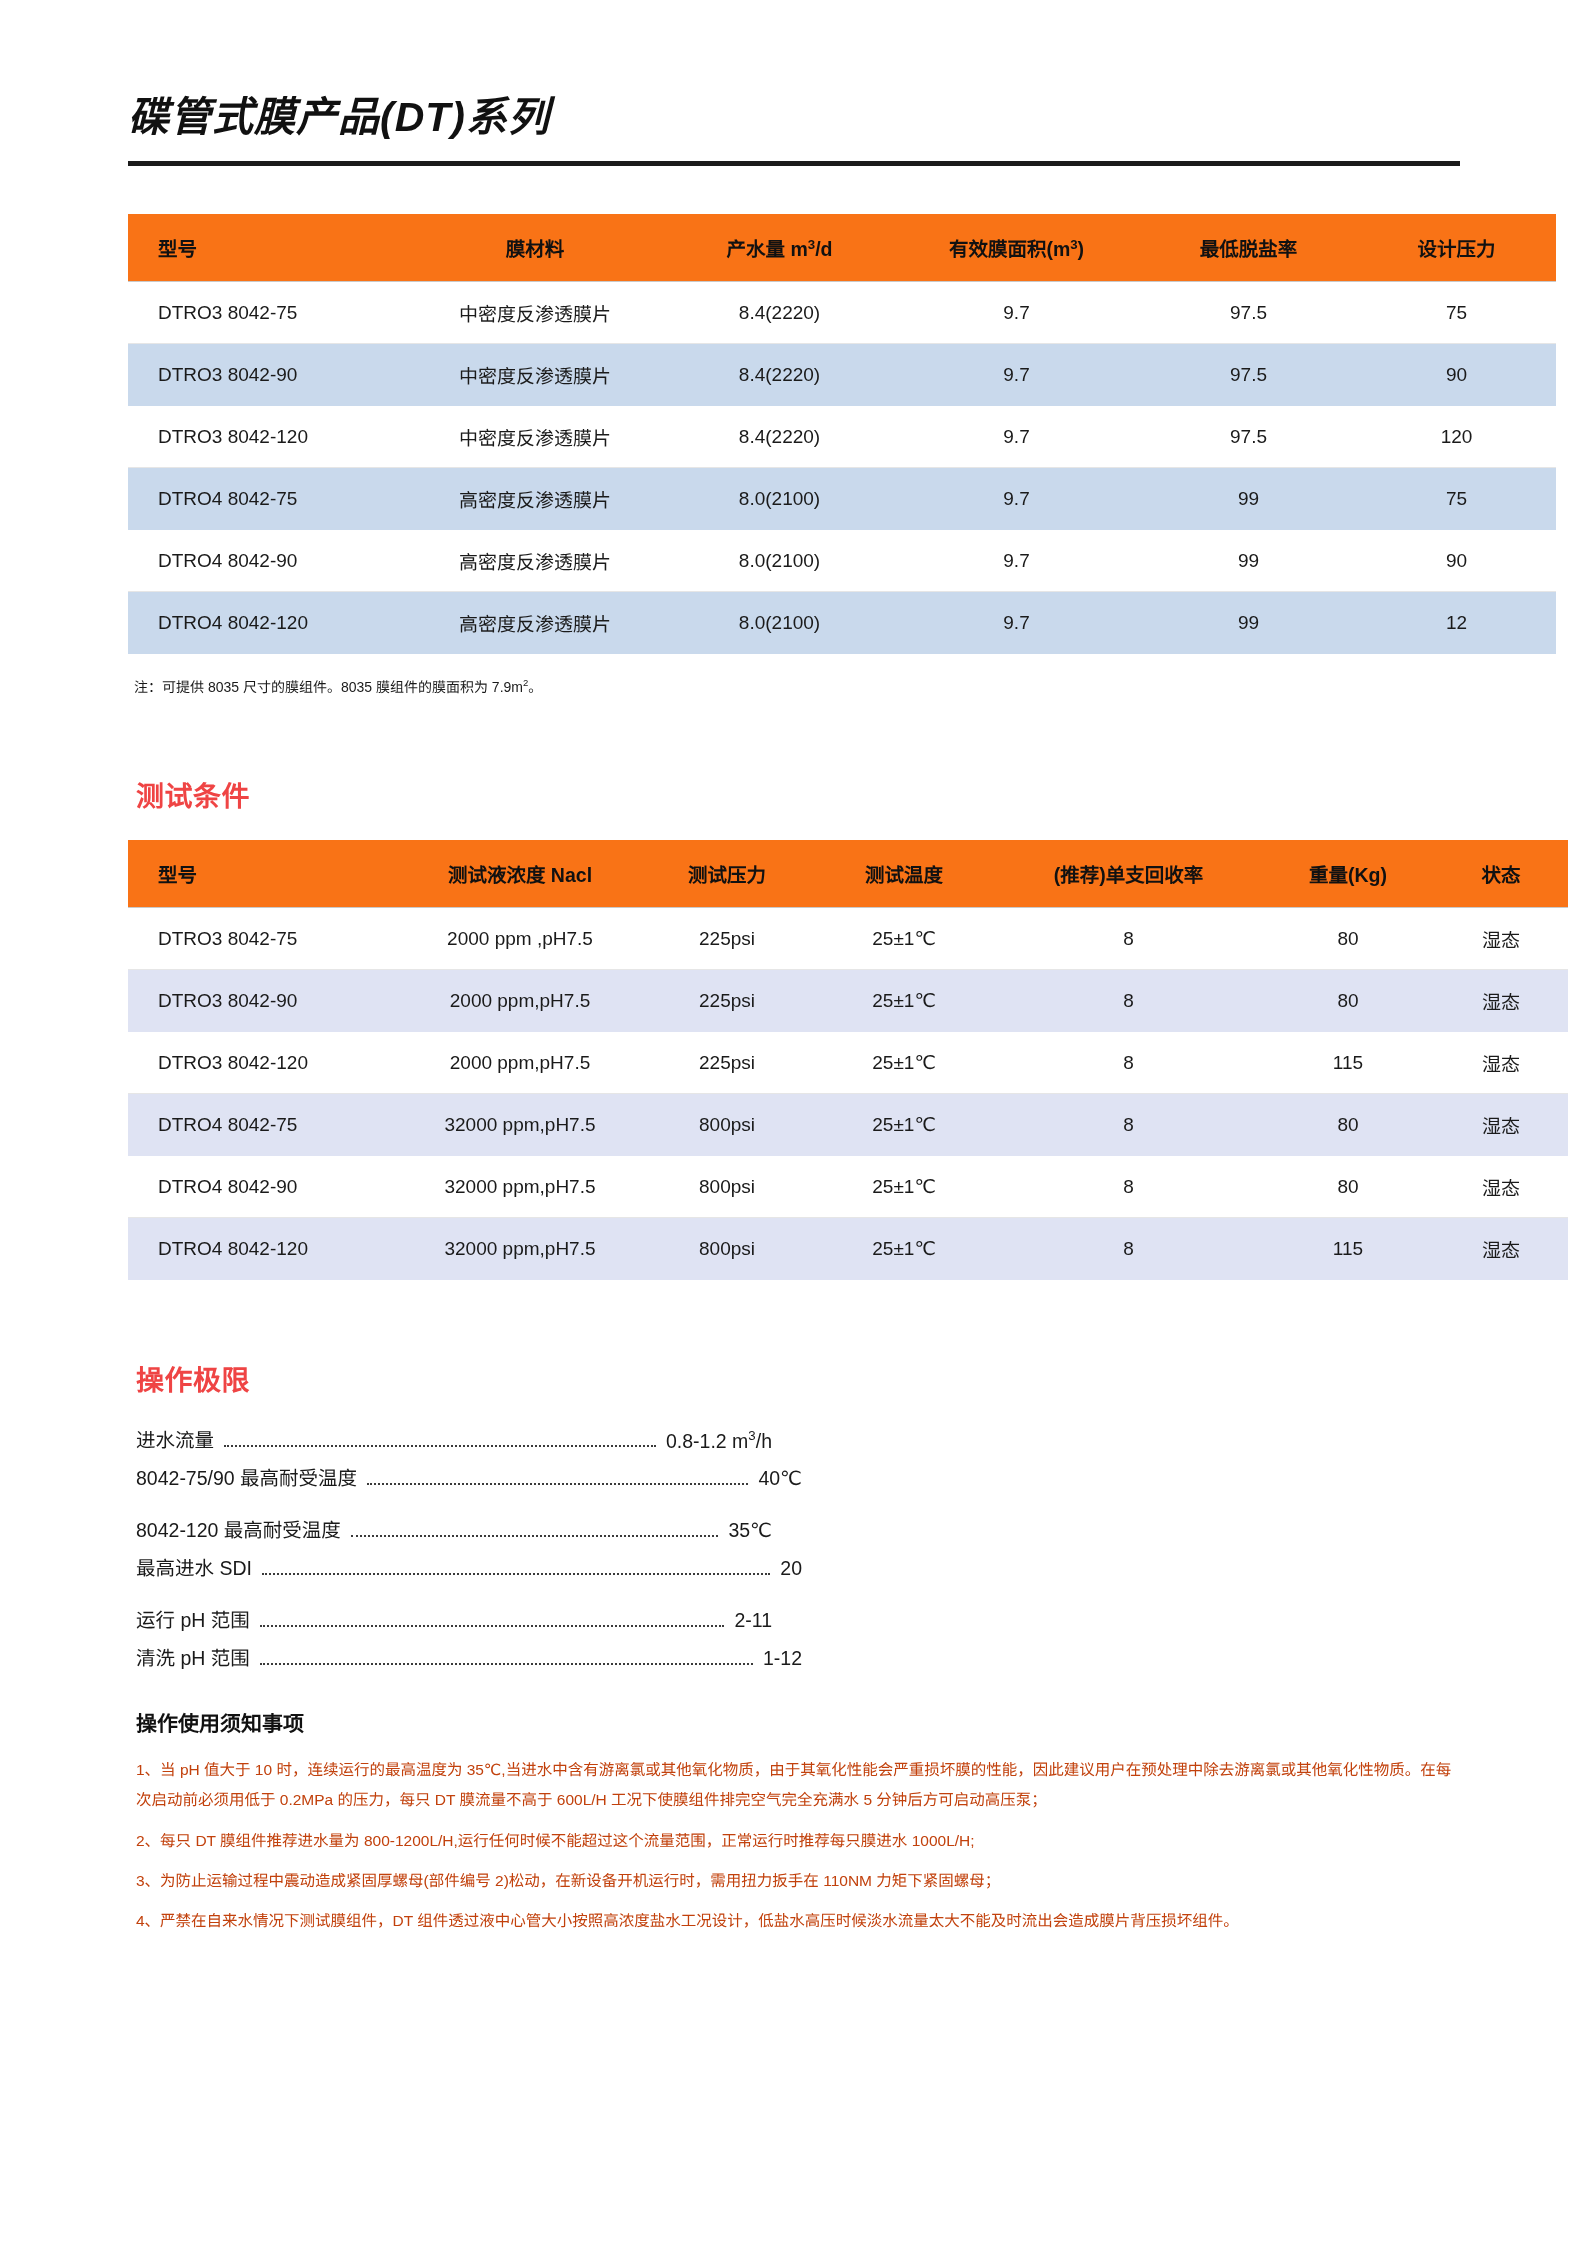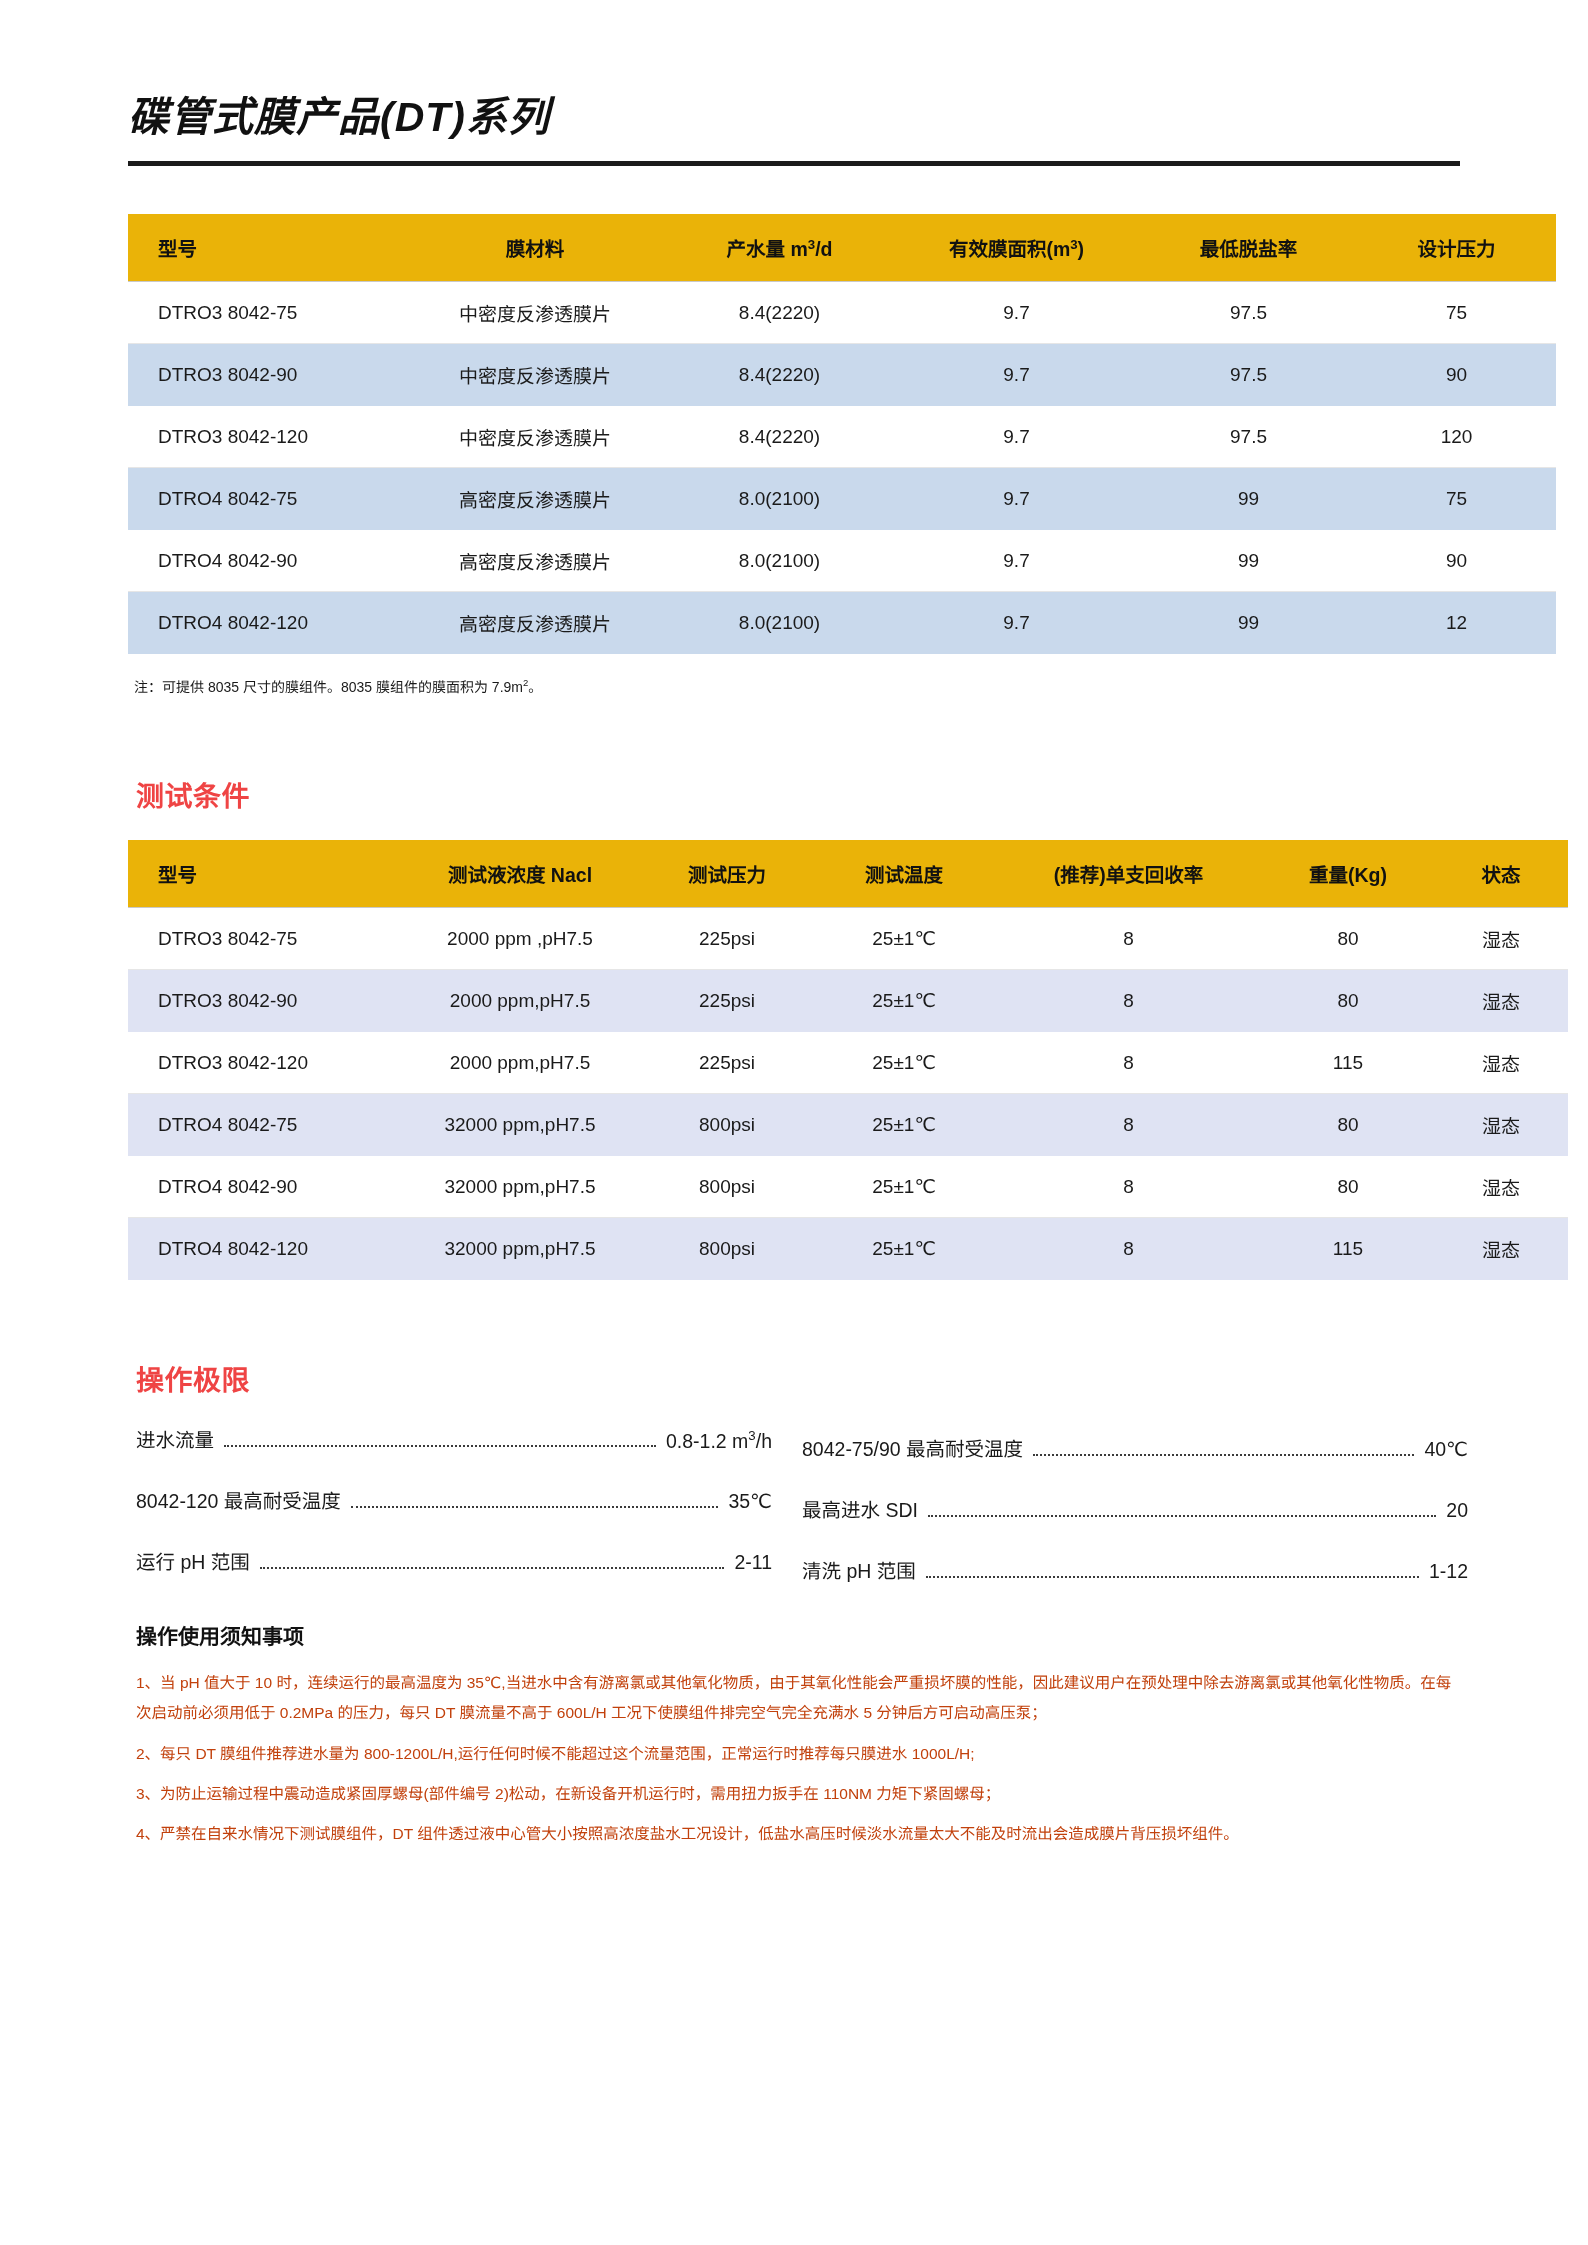--- a/index.html
+++ b/index.html
@@ -44,21 +44,21 @@
     border-collapse: collapse;
     width: 1332px;
     table-layout: fixed;
   }
   table.spec th {
     font-size: 19.5px;
     font-weight: bold;
     padding: 19px 6px;
     text-align: center;
     color: #111;
-    background: #eab308;
+    background: #f97316;
     border-bottom: 1px solid #c9c9c9;
   }
   table.spec td {
     font-size: 19px;
     padding: 17px 6px;
     text-align: center;
     color: #1a1a1a;
     border-bottom: 1px solid #e6e6e6;
   }
   table.spec tbody tr.alt td {
@@ -92,20 +92,21 @@
 
   
   .limits {
     margin: 26px 0 0 8px;
     width: 1332px;
   }
   .limits-row {
     display: flex;
     width: 100%;
     margin-bottom: 23px;
+    flex-direction: column;
   }
   .limit-cell {
     display: flex;
     align-items: baseline;
     width: 50%;
     font-size: 19.5px;
     color: #1a1a1a;
     white-space: nowrap;
   }
   .limit-label { flex: 0 0 auto; }

